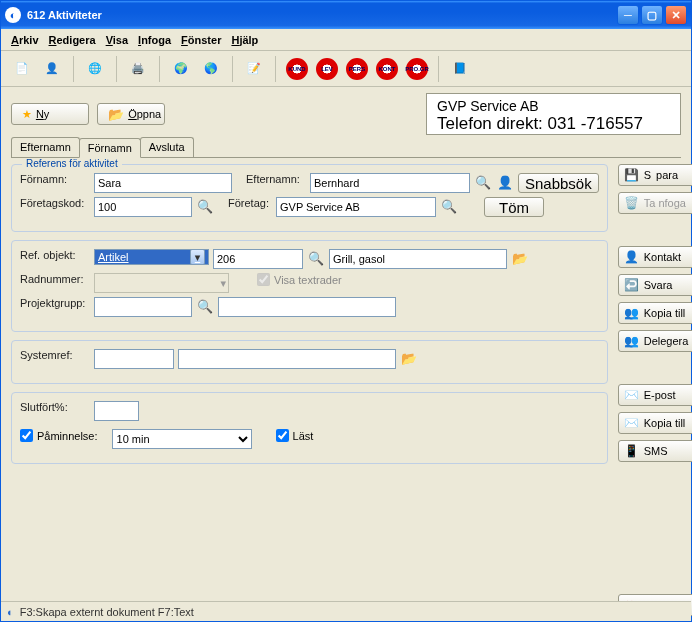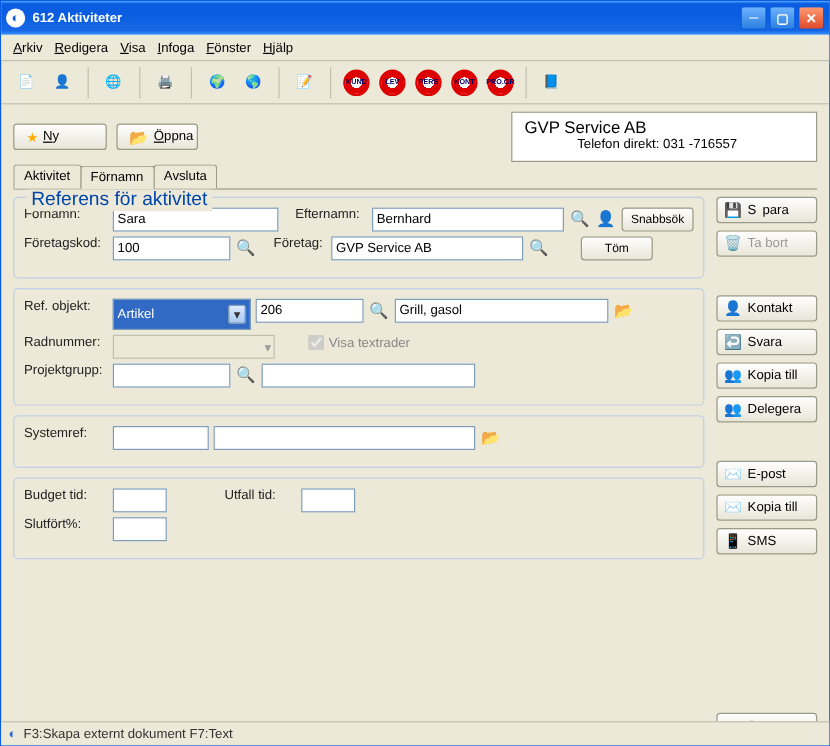--- a/index.html
+++ b/index.html
@@ -9,63 +9,63 @@
 .titlebar { height: 28px; background: linear-gradient(to bottom, #3a95ff 0%, #0a5de0 8%, #0a5de0 40%, #1668e5 88%, #3a95ff 100%); display: flex; align-items: center; padding: 0 4px; color: #fff; }
 .titlebar .appicon { width: 16px; height: 16px; background: #fff; border-radius: 50%; margin-right: 6px; display:flex; align-items:center; justify-content:center; color:#0a5de0; font-weight:bold;}
 .titlebar .title { font-weight: bold; flex: 1; }
 .winbtns { display: flex; gap: 2px; }
 .winbtn { width: 22px; height: 20px; border-radius: 3px; display:flex; align-items:center; justify-content:center; font-weight:bold; color:#fff; border:1px solid #0a5de0;}
 .winbtn.min, .winbtn.max { background: linear-gradient(to bottom,#6fb2ff,#2b7fe0); }
 .winbtn.close { background: linear-gradient(to bottom,#ff9a6f,#e04a2b); }
 
 
 .menubar { height: 22px; background: #ece9d8; border-bottom: 1px solid #c0c0b0; display:flex; align-items:center; padding: 0 10px; gap: 10px; }
-.menuitem { cursor: default; }
+.menuitem { cursor: default; font-weight: bold; }
 .menuitem .ul { text-decoration: underline; }
 
 
 .toolbar { height: 36px; border-bottom: 1px solid #c0c0b0; display:flex; align-items:center; padding: 0 8px; gap: 4px; }
 .tbtn { width: 26px; height: 26px; display:flex; align-items:center; justify-content:center; border:1px solid transparent; border-radius:3px; }
 .tsep { width:1px; height:26px; background:#c0c0b0; margin:0 4px;}
 .badge { width:22px;height:22px;border-radius:50%;background:radial-gradient(circle,#fff 35%,#d00 36%);border:2px solid #d00;display:flex;align-items:center;justify-content:center;font-size:6px;font-weight:bold;color:#006;}
 
 
 .toprow { display:flex; align-items:center; padding: 6px 10px 4px 10px; gap: 8px;}
 .stdbtn { height: 22px; border:1px solid #9a9a88; border-radius:3px; background:linear-gradient(to bottom,#fefefe,#e8e6d8); padding:0 10px; display:flex; align-items:center; gap:4px; cursor:default;}
 .stdbtn .ul { text-decoration: underline; }
 .company-box { border:1px solid #9a9a88; background:#fff; padding:4px 10px; width:255px; height:42px; margin-left:auto;}
 .company-box .name { font-size:14px; }
-.company-box .phone { font-size:11px;margin-left:44px; }
+.company-box .phone { font-size:17px; }
 
 
 .tabs { display:flex; padding-left:10px; margin-top:-2px;}
 .tab { border:1px solid #9a9a88; border-bottom:none; padding:3px 8px; background:#ece9d8; border-radius:3px 3px 0 0; margin-right:-1px; position:relative;}
 .tab.active { background:#ece9d8; border-bottom:1px solid #ece9d8; z-index:2; top:1px;}
 .tabstrip-border { border-top:1px solid #9a9a88; margin:0 10px;}
 
 
 .mainarea { display:flex; padding:6px 10px 10px 10px; gap:10px; }
 .leftpane { flex:1; }
 .rightpane { width:92px; display:flex; flex-direction:column; gap:6px; }
 
 .groupbox { border:1px solid #bfcfe5; border-radius:4px; padding:8px 8px 10px 8px; margin-bottom:8px; position:relative;}
-.groupbox > .legend { position:absolute; top:-7px; left:10px; background:#ece9d8; padding:0 4px; color:#0046aa; font-size:16px;}
+.groupbox > .legend { position:absolute; top:-7px; left:10px; background:#ece9d8; padding:0 4px; color:#0046aa; font-size:10px;}
 
 .row { display:flex; align-items:flex-start; margin-bottom:4px; gap:4px;}
 .lbl { width:70px; color:#222;}
 .lbl2 { width:60px; color:#222;margin-left:10px;}
 input.txt { border:1px solid #7f9db9; height:20px; padding:1px 3px; background:#fff;}
 select.sel { border:1px solid #7f9db9; height:20px; background:#fff;}
-.sel-highlight { background:#316ac5; color:#fff; border:1px solid #7f9db9; height:26px; display:flex; align-items:center; padding:0 3px; width:115px; justify-content:space-between;}
+.sel-highlight { background:#316ac5; color:#fff; border:1px solid #7f9db9; height:16px; display:flex; align-items:center; padding:0 3px; width:115px; justify-content:space-between;text-decoration:underline;}
 .sel-highlight .arrow { background:linear-gradient(to bottom,#dbeaff,#a8c7f0); width:15px;height:16px;display:flex;align-items:center;justify-content:center;color:#333;border:1px solid #7f9db9;border-radius:2px;}
 .disabled-input { background:#ece9d8; border:1px solid #c0c0b0; height:20px;}
 .iconbtn { width:18px;height:18px;display:flex;align-items:center;justify-content:center;}
 .magnify { color:#2a6bcc; font-size:13px;}
 .person { font-size:13px;}
-.smallbtn { height:20px; min-width:60px; border:1px solid #9a9a88; border-radius:3px; background:linear-gradient(to bottom,#fefefe,#e8e6d8); font-size:10px; padding:0 6px;}
+.smallbtn { height:20px; min-width:60px; border:1px solid #9a9a88; border-radius:3px; background:linear-gradient(to bottom,#fefefe,#e8e6d8); font-size:15px; padding:0 6px;}
 .check { display:flex; align-items:center; gap:4px;}
 .check input { width:13px;height:13px;}
 
 .rbtn { height:22px; border:1px solid #9a9a88; border-radius:3px; background:linear-gradient(to bottom,#fefefe,#e8e6d8); display:flex; align-items:center; gap:5px; padding:0 6px; width:100%; cursor:default;}
 .rbtn.disabled { color:#999;}
 .rbtn .ic { width:14px; font-size:12px;}
 
 .statusbar { position:absolute; left:0; right:0; bottom:0; height:20px; background:#ece9d8; border-top:1px solid #c0c0b0; display:flex; align-items:center; padding:0 6px; gap:6px; color:#333;}
 .window { position:relative; width:692px; height:622px; border:1px solid #0a5de0; background:#ece9d8;}
 
@@ -136,21 +136,21 @@
         <span class="folder-ic">📂</span>
         <span><span class="ul">Ö</span>ppna</span>
       </div>
     <div class="company-box">
       <div class="name">GVP Service AB</div>
       <div class="phone">Telefon direkt:  031 -716557</div>
     </div>
   </div>
 
   <div class="tabs">
-    <div class="tab">Aktivitet</div>
+    <div class="tab">Efternamn</div>
     <div class="tab active">Förnamn</div>
     <div class="tab">Avsluta</div>
   </div>
   <div class="tabstrip-border"></div>
 
   <div class="mainarea">
     <div class="leftpane">
 
       <div class="groupbox">
         <div class="legend">Referens för aktivitet</div>
@@ -210,39 +210,45 @@
         <div class="row">
           <span class="lbl">Systemref:</span>
           <input class="txt" style="width: 80px;">
           <input class="txt" style="width: 218px;">
           <span class="iconbtn folder-ic">📂</span>
         </div>
       </div>
 
       <div class="groupbox">
         <div class="row">
-          <span class="lbl">Budget tid:</span>
-          <input class="txt" style="width: 45px;">
-          <span style="width:30px"></span>
-          <span class="lbl2">Utfall tid:</span>
-          <input class="txt" style="width: 45px;">
-        </div>
-        <div class="row">
           <span class="lbl">Slutfört%:</span>
           <input class="txt" style="width: 45px;">
+        </div>
+        <div class="row" style="margin-top:8px">
+          <label class="check">
+            <input type="checkbox" checked="" style="">
+            <span>Påminnelse:</span>
+          </label>
+          <select class="sel" style="width:140px;margin-left:10px">
+            <option>10 min</option>
+          </select>
+          <label class="check" style="margin-left:20px">
+            <input type="checkbox" checked="" style="">
+            <span>Läst</span>
+          </label>
         </div>
       </div>
 
     </div>
 
     <div class="rightpane">
       <div class="rbtn"><span class="ic">💾</span><span class="ul">S</span>para</div>
       <div class="rbtn disabled">
           <span class="ic">🗑️</span>
-          <span>Ta bort</span>
+          <span>Ta nfoga</span>
         </div>
       <div style="height:20px"></div>
       <div class="rbtn">
           <span class="ic">👤</span>
           <span>Kontakt</span>
         </div>
       <div class="rbtn">
           <span class="ic">↩️</span>
           <span>Svara</span>
         </div>

